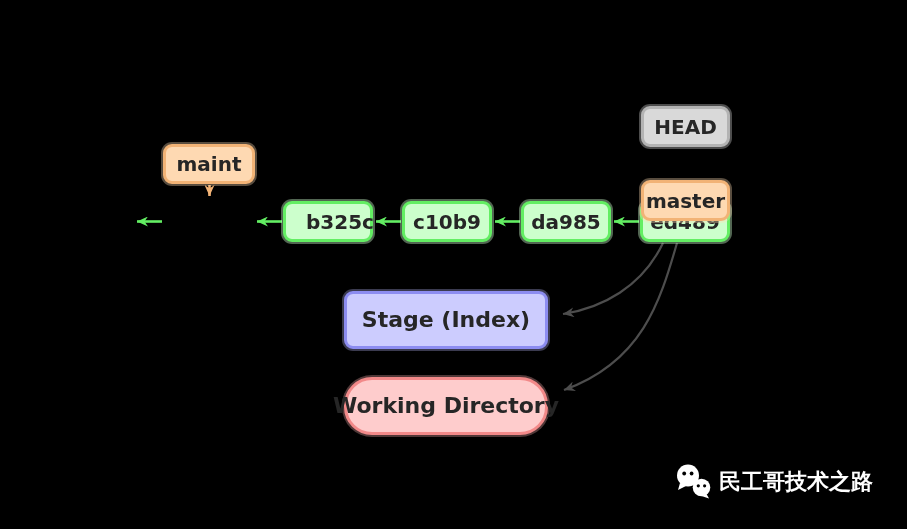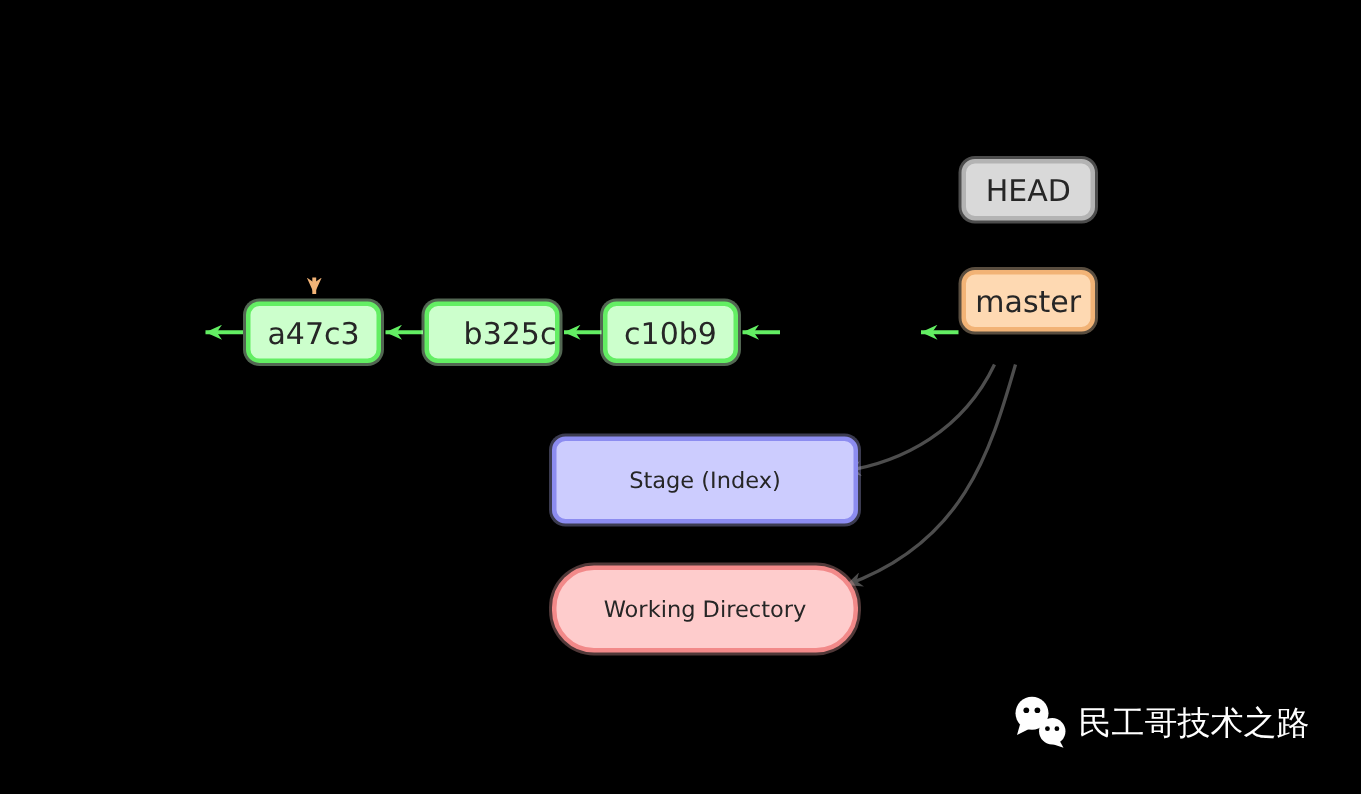--- a/index.html
+++ b/index.html
@@ -2,20 +2,21 @@
 <html style="--background: #000000; --commit-fill: #ccffcc; --commit-border: #63ee63; --branch-fill: #fed9b2; --branch-border: #f2b376; --head-fill: #d9d9d9; --head-border: #b3b3b3; --stage-fill: #ccccfe; --stage-border: #8c8cf0; --working-fill: #fecccc; --working-border: #f28989; --flow-arrow: #4d4d4d; --watermark-text: #ffffff;"><head>
 <meta charset="utf-8">
 <style>
   html,body{margin:0;padding:0;background:#000;}
   .canvas{
     position:relative;
     width:907px;height:512px;
     background:var(--background,#000);
     font-family:"DejaVu Sans","Liberation Sans",sans-serif;
     overflow:hidden;
+    font-weight:bold;
   }
   .arrow-layer{position:absolute;left:0;top:0;pointer-events:none;}
   .box{
     position:absolute;
     display:flex;align-items:center;justify-content:center;
     box-sizing:border-box;
     border-radius:9px;
     color:#262626;
     white-space:nowrap;
     line-height:1;
@@ -34,22 +35,22 @@
     font-size:20px;
   }
   .head{
     background:var(--head-fill);
     border:3px solid var(--head-border);
     box-shadow:0 0 0 2px rgba(220,220,220,.35);
     font-size:20px;
     border-radius:9px;
   }
   .area{
-    width:204px;height:58px;left:368px;
-    font-size:15px;
+    width:204px;height:58px;left:344px;
+    font-size:22px;
   }
   .area.stage{
     background:var(--stage-fill);
     border:3px solid var(--stage-border);
     box-shadow:0 0 0 2px rgba(170,170,230,.35);
   }
   .area.working{
     background:var(--working-fill);
     border:3px solid var(--working-border);
     box-shadow:0 0 0 2px rgba(230,160,160,.35);
@@ -89,24 +90,26 @@
     <line x1="209.5" y1="185" x2="209.5" y2="196" stroke="#f2b376" stroke-width="2.6" marker-end="url(#m-orange)"></line>
     <line x1="685.5" y1="186" x2="685.5" y2="196" stroke="#f2b376" stroke-width="2.6" marker-end="url(#m-orange)"></line>
 
     <path d="M663,243 C642,287 602,308 563,314" fill="none" stroke="#4d4d4d" stroke-width="2.2" marker-end="url(#m-gray)"></path>
     <path d="M677,243 C660,302 642,362 564,390" fill="none" stroke="#4d4d4d" stroke-width="2.2" marker-end="url(#m-gray)"></path>
   </svg>
 
   <div class="box head" style="left:641px;top:106px;width:89px;height:41px;">HEAD</div>
   <div class="box branch" style="left:641px;top:144px;width:89px;height:41px;z-index:2;margin-top:36px;">master</div>
 
+  <div class="box branch" style="left:163px;top:144px;width:92px;height:40px;">maint</div>
 
-  <div class="box commit" style="left:164px;">a47c3</div>
   <div class="box commit" style="left:283px;padding-left:24px;">b325c</div>
   <div class="box commit" style="left:402px;">c10b9</div>
+  <div class="box commit" style="left:521px;">da985</div>
+  <div class="box commit" style="left:640px;">ed489</div>
 
   <div class="box area stage" style="top:291px;">Stage (Index)</div>
   <div class="box area working" style="top:377px;border-radius:28px;">Working Directory</div>
 
   <div class="watermark">
     <svg width="37" height="35" viewBox="0 0 37 35">
       <circle cx="13" cy="11.5" r="11" fill="#fff"></circle>
       <polygon points="5,19 3,26 12,21.5" fill="#fff"></polygon>
       <circle cx="9.2" cy="9.5" r="1.9" fill="#000"></circle>
       <circle cx="16.6" cy="9.5" r="1.9" fill="#000"></circle>

